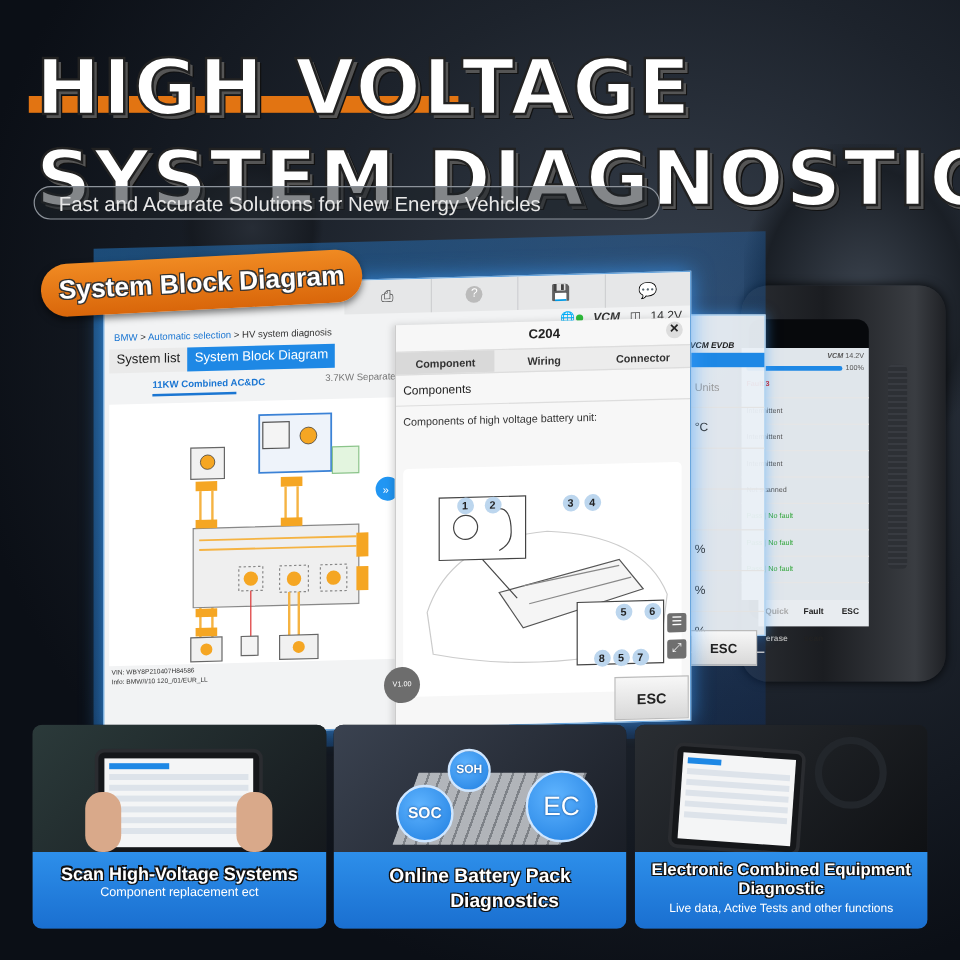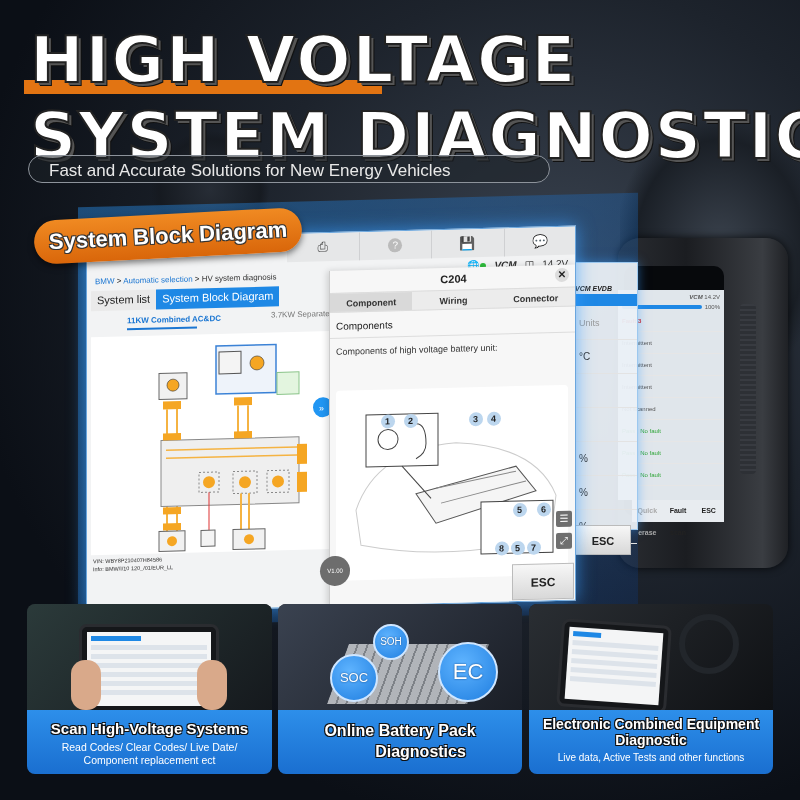--- a/index.html
+++ b/index.html
@@ -14,21 +14,21 @@
   }
   .bg-wheel { position:absolute; left:150px; top:130px; width:120px; height:120px; border-radius:50%;
     background: radial-gradient(circle, #2a3039 0%, #15191f 60%, transparent 70%); opacity:.8; }
   .bg-car { position:absolute; left:620px; top:120px; width:200px; height:260px;
     background: radial-gradient(ellipse, #3b434e 0%, #1a1f26 60%, transparent 75%); }
 
   
   .headline { position:absolute; left:24px; top:18px; width:760px; }
   .hl-line { font-family: "DejaVu Sans", sans-serif; font-weight: 900; font-size: 64px; line-height: 64px;
     color:#fff; letter-spacing: 2px; -webkit-text-stroke: 2px #222;
-    text-shadow: 3px 3px 0 #555, 4px 4px 0 #111; white-space: nowrap; }
+    text-shadow: 3px 3px 0 #555, 4px 4px 0 #111; white-space: nowrap; margin-top: 14px; }
   .hl-line1 { position:absolute; left:6px; top:10px; }
   .hl-line2 { position:absolute; left:6px; top:86px; }
   .hl-bar { position:absolute; left:0; top:62px; width:358px; height:14px; background:#e27412; }
   .subtitle-pill { position:absolute; left:28px; top:155px; width:522px; height:28px;
     border:1.5px solid #8d939b; border-radius:16px; background: rgba(30,34,40,.55);
     color:#e8e8e8; font-size:17px; line-height:29px; padding-left:20px; }
 
   
   .screen-glow { position:absolute; left:78px; top:200px; width:560px; height:420px;
     background: linear-gradient(135deg, rgba(40,140,230,.45), rgba(10,60,140,.25)); transform: skewY(-1.5deg); }
@@ -103,21 +103,21 @@
   .card { position:absolute; top:604px; height:170px; border-radius:8px; overflow:hidden; background:#1a1e24; }
   .card-photo { position:absolute; left:0; top:0; width:100%; height:106px; }
   .card-band { position:absolute; left:0; top:106px; width:100%; height:64px; background:linear-gradient(#2d8fea,#1a6fd0); text-align:center; }
   .card-title { color:#fff; font-weight:bold; font-size:16px; line-height:18px; padding-top:10px;
     text-shadow: 1px 1px 0 #111, -1px -1px 0 #111, 1px -1px 0 #111, -1px 1px 0 #111; }
   .card-desc { color:#fff; font-size:10.5px; line-height:13px; margin-top:3px; }
   .mini-tablet { position:absolute; background:#15171a; border-radius:8px; border:3px solid #2a2c30; }
   .mini-screen { position:absolute; inset:5px; background:#f4f5f6; }
   .mini-line { height:5px; margin:4px 4px 0; background:#dde3ea; }
   .bubble { position:absolute; border-radius:50%; background: radial-gradient(circle at 40% 35%, #5fb4ff, #1f7ee0);
-    border:2px solid #cfe6ff; color:#fff; text-align:center; font-weight:normal; text-shadow:0 0 2px #0a3f80; }
+    border:2px solid #cfe6ff; color:#fff; text-align:center; font-weight:bold; text-shadow:0 0 2px #0a3f80; }
   .battery-pack { position:absolute; left:60px; top:40px; width:140px; height:60px;
     background: repeating-linear-gradient(90deg,#c9ccd0 0 8px,#8d9196 8px 10px); transform: skewX(-20deg); opacity:.85; }
   .hand { position:absolute; width:30px; height:50px; border-radius:14px; background:#d9a98a; }
 </style>
 </head>
 <body>
 
 <div class="bg"></div>
 <div class="bg-wheel"></div>
 <div class="bg-car"></div>
@@ -307,21 +307,20 @@
         <div class="mini-line"></div>
           <div class="mini-line"></div>
           <div class="mini-line"></div>
       </div>
     </div>
     <div class="hand" style="left:44px;top:56px;"></div>
     <div class="hand" style="left:170px;top:56px;"></div>
   </div>
   <div class="card-band">
     <div class="card-title" style="font-size:15px;">Scan High-Voltage Systems</div>
-    <div class="card-desc">Read Codes/ Clear Codes/ Live Date/</div>
     <div class="card-desc" style="margin-top:0;">Component replacement ect</div>
   </div>
 </div>
 
 <div class="card" style="left:278px;width:244px;">
   <div class="card-photo" style="background:linear-gradient(135deg,#3a4250,#1a1e26);">
     <div class="battery-pack"></div>
     <div class="bubble" style="left:52px;top:50px;width:48px;height:48px;line-height:44px;font-size:13px;">SOC</div>
     <div class="bubble" style="left:95px;top:20px;width:36px;height:36px;line-height:32px;font-size:10px;">SOH</div>
     <div class="bubble" style="left:160px;top:38px;width:60px;height:60px;line-height:56px;font-size:22px;font-weight:normal;">EC</div>

